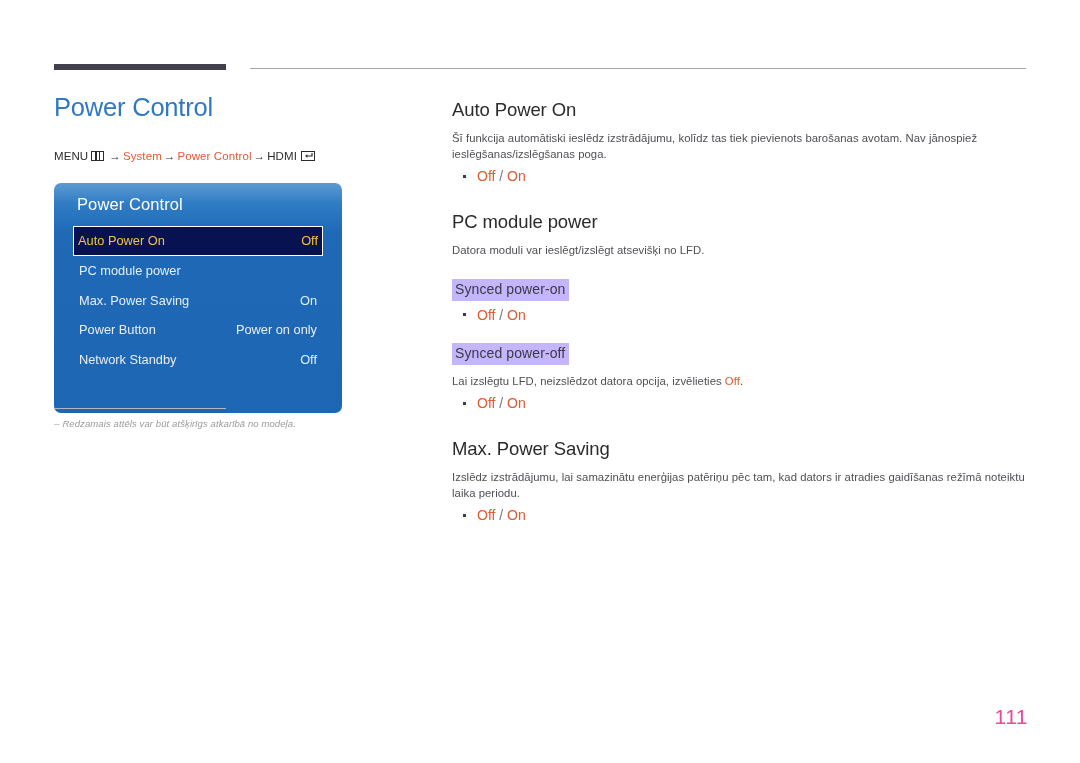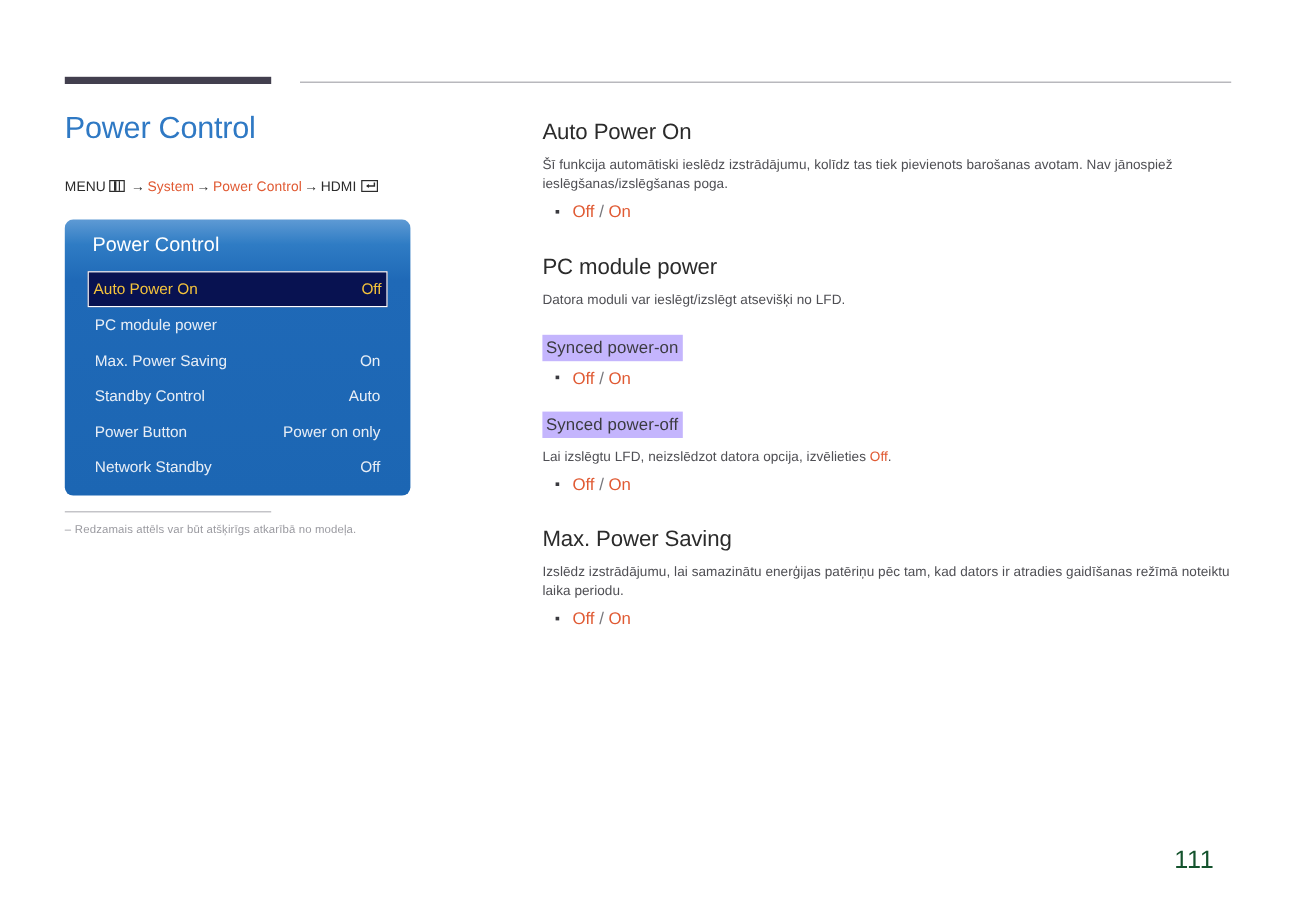--- a/index.html
+++ b/index.html
@@ -159,22 +159,23 @@
     margin: 0 19px;
     color: #f4c33c;
   }
   .osd-row.selected .r-label,
   .osd-row.selected .r-value { color: #f4c33c; }
 
   
   .fn-wrap {
     position: absolute;
     left: 54px;
-    top: 426px;
+    top: 408px;
     width: 330px;
+    font-style: italic;
   }
   .fn-rule {
     width: 172px;
     height: 1px;
     background: #b6b6bb;
   }
   .fn-text {
     margin-top: 9px;
     font-size: 9.5px;
     color: #9a9aa0;
@@ -252,24 +253,24 @@
   .note-dash {
     display: inline-block;
     width: 9px;
     color: #9a9aa0;
   }
   .note-mode { color: #e05a33; }
 
   
   .page-num {
     position: absolute;
-    right: 68px;
+    right: 52px;
     top: 705px;
     font-size: 21px;
-    color: #14532d;
+    color: #ec4899;
     letter-spacing: 0.5px;
   }
 </style>
 </head>
 <body>
 
 <div class="header-rules">
   <div class="rule-thick"></div>
   <div class="rule-thin"></div>
 </div>
@@ -296,24 +297,20 @@
     <div class="osd-row">
       <span class="r-label">PC module power</span>
       <span class="r-value"></span>
     </div>
 
     <div class="osd-row">
       <span class="r-label">Max. Power Saving</span>
       <span class="r-value">On</span>
     </div>
 
-    <div class="osd-row">
-      <span class="r-label">Standby Control</span>
-      <span class="r-value">Auto</span>
-    </div>
 
     <div class="osd-row">
       <span class="r-label">Power Button</span>
       <span class="r-value">Power on only</span>
     </div>
 
     <div class="osd-row">
       <span class="r-label">Network Standby</span>
       <span class="r-value">Off</span>
     </div>

